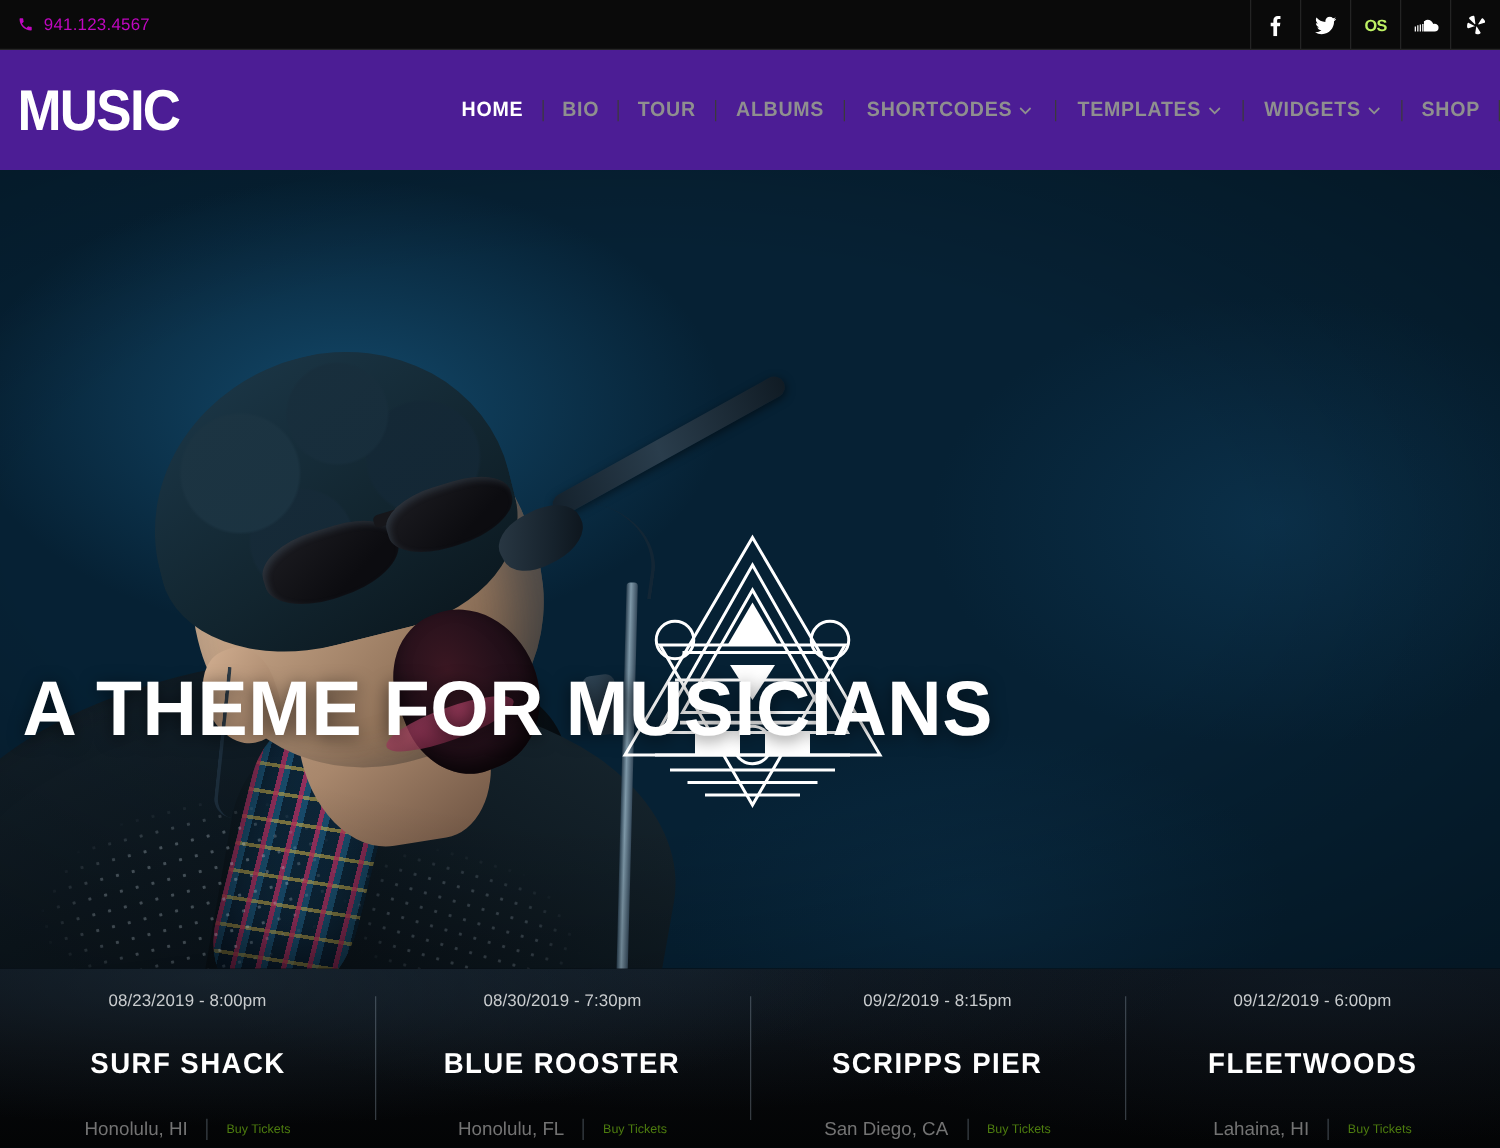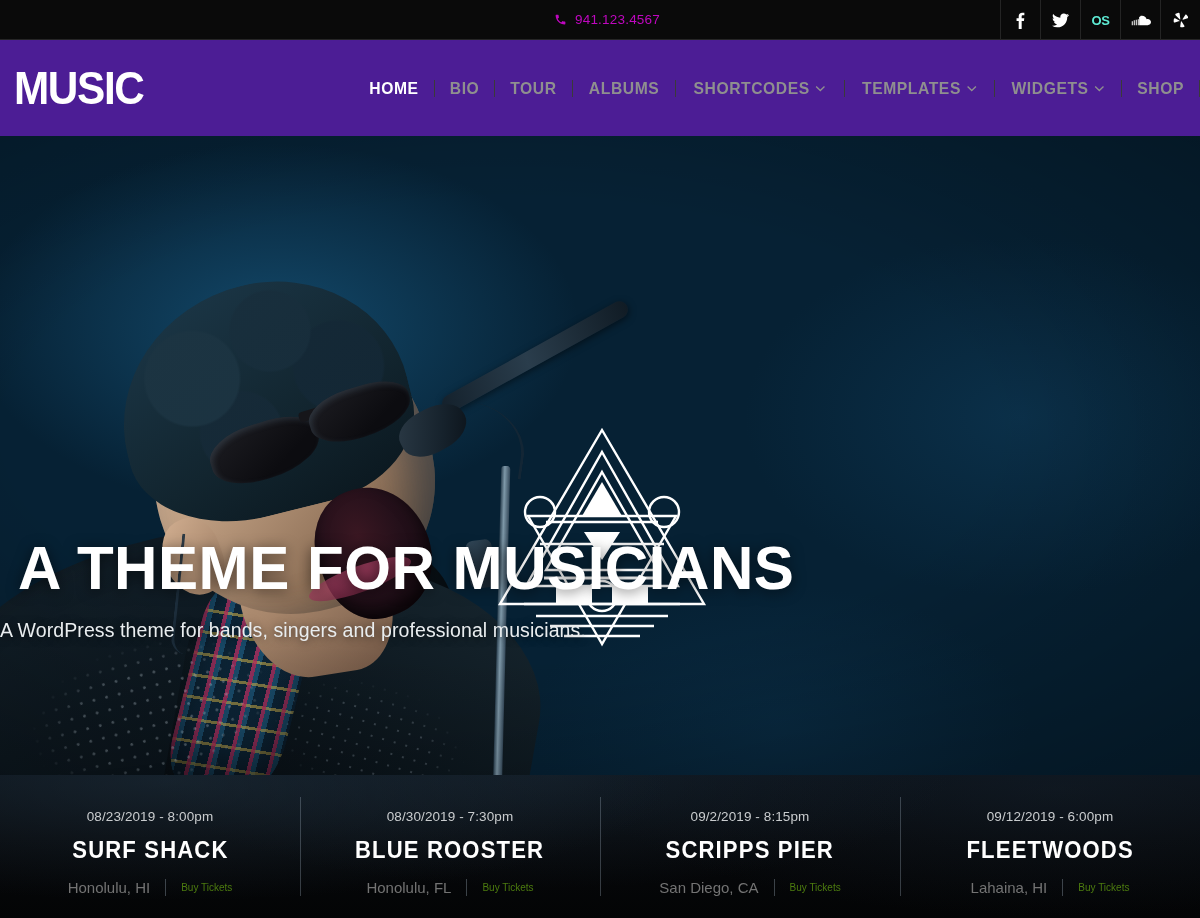--- a/index.html
+++ b/index.html
@@ -9,41 +9,40 @@
     font-family:"Liberation Sans", sans-serif;
     overflow:hidden;
   }
   .page { position:relative; width:1200px; height:918px; background:#050505; }
 
   
   .topbar {
     position:relative; height:40px; background:#0a0a0a;
     display:flex; align-items:center;
     border-bottom:1px solid #262626;
-    flex-direction:column;
   }
   .tb-item { display:flex; align-items:center; gap:8px; height:40px; }
   .tb-phone { margin-left:14px; }
   .tb-mail { margin-left:32px; }
   .tb-text {
     color:#c007c0; font-size:13.5px; letter-spacing:.2px;
     font-family:"Liberation Sans", sans-serif;
   }
   .tb-ico { color:#c007c0; display:flex; align-items:center; }
   .tb-ico svg { display:block; }
 
   .socials { position:absolute; right:0; top:0; height:40px; display:flex; }
   .soc {
     width:40px; height:40px; display:flex; align-items:center; justify-content:center;
     border-left:1px solid #242424; color:#ffffff;
   }
   .soc svg { display:block; }
   .soc .os-glyph {
     font-size:13px; font-weight:bold; letter-spacing:-.5px;
-    font-family:"Liberation Sans", sans-serif; color:#5eead4;
+    font-family:"Liberation Sans", sans-serif; color:#bef264;
   }
 
   
   .header {
     position:relative; height:96px; background:#4c1d95;
     display:flex; align-items:center;
   }
   .logo {
     margin-left:14px;
     color:#ffffff;
@@ -277,21 +276,21 @@
       radial-gradient(60% 120% at 14% 4%, rgba(34,52,66,.5), rgba(0,0,0,0) 70%),
       radial-gradient(46% 110% at 46% 0%, rgba(28,44,58,.42), rgba(0,0,0,0) 72%),
       radial-gradient(52% 120% at 88% 10%, rgba(26,40,54,.35), rgba(0,0,0,0) 74%);
   }
   .tour-row {
     position:relative; height:143px; display:flex;
   }
   .tour-card {
     flex:1 1 0; position:relative;
     display:flex; flex-direction:column; align-items:center; justify-content:center;
-    gap:4px; padding-top:12px;
+    gap:20px; padding-top:12px;
   }
   .tour-card + .tour-card::before {
     content:""; position:absolute; left:0; top:22px; bottom:22px;
     width:1px; background:rgba(150,165,178,.34);
   }
   .t-date {
     color:#c9ccce; font-size:13.5px; letter-spacing:.1px; margin-bottom:9px;
   }
   .t-venue {
     color:#ffffff;
@@ -464,21 +463,20 @@
         <path d="M68 218 H172" stroke-width="2.4"></path>
         <path d="M82 228 H158" stroke-width="2.4"></path>
 
         <path d="M74 178 H110 V196 H74 Z" fill="#ffffff" stroke="none"></path>
         <path d="M130 178 H166 V196 H130 Z" fill="#ffffff" stroke="none"></path>
       </svg>
     </div>
 
     <div class="hero-text">
       <div class="hero-title">A THEME FOR MUSICIANS</div>
-      <div class="hero-sub">A WordPress theme for bands, singers and professional musicians.</div>
     </div>
   </div>
 
   <div class="tour">
     <div class="tour-bg"></div>
     <div class="tour-row">
         <div class="tour-card">
           <div class="t-date">08/23/2019 - 8:00pm</div>
           <div class="t-venue">SURF SHACK</div>
           <div class="t-bottom">

